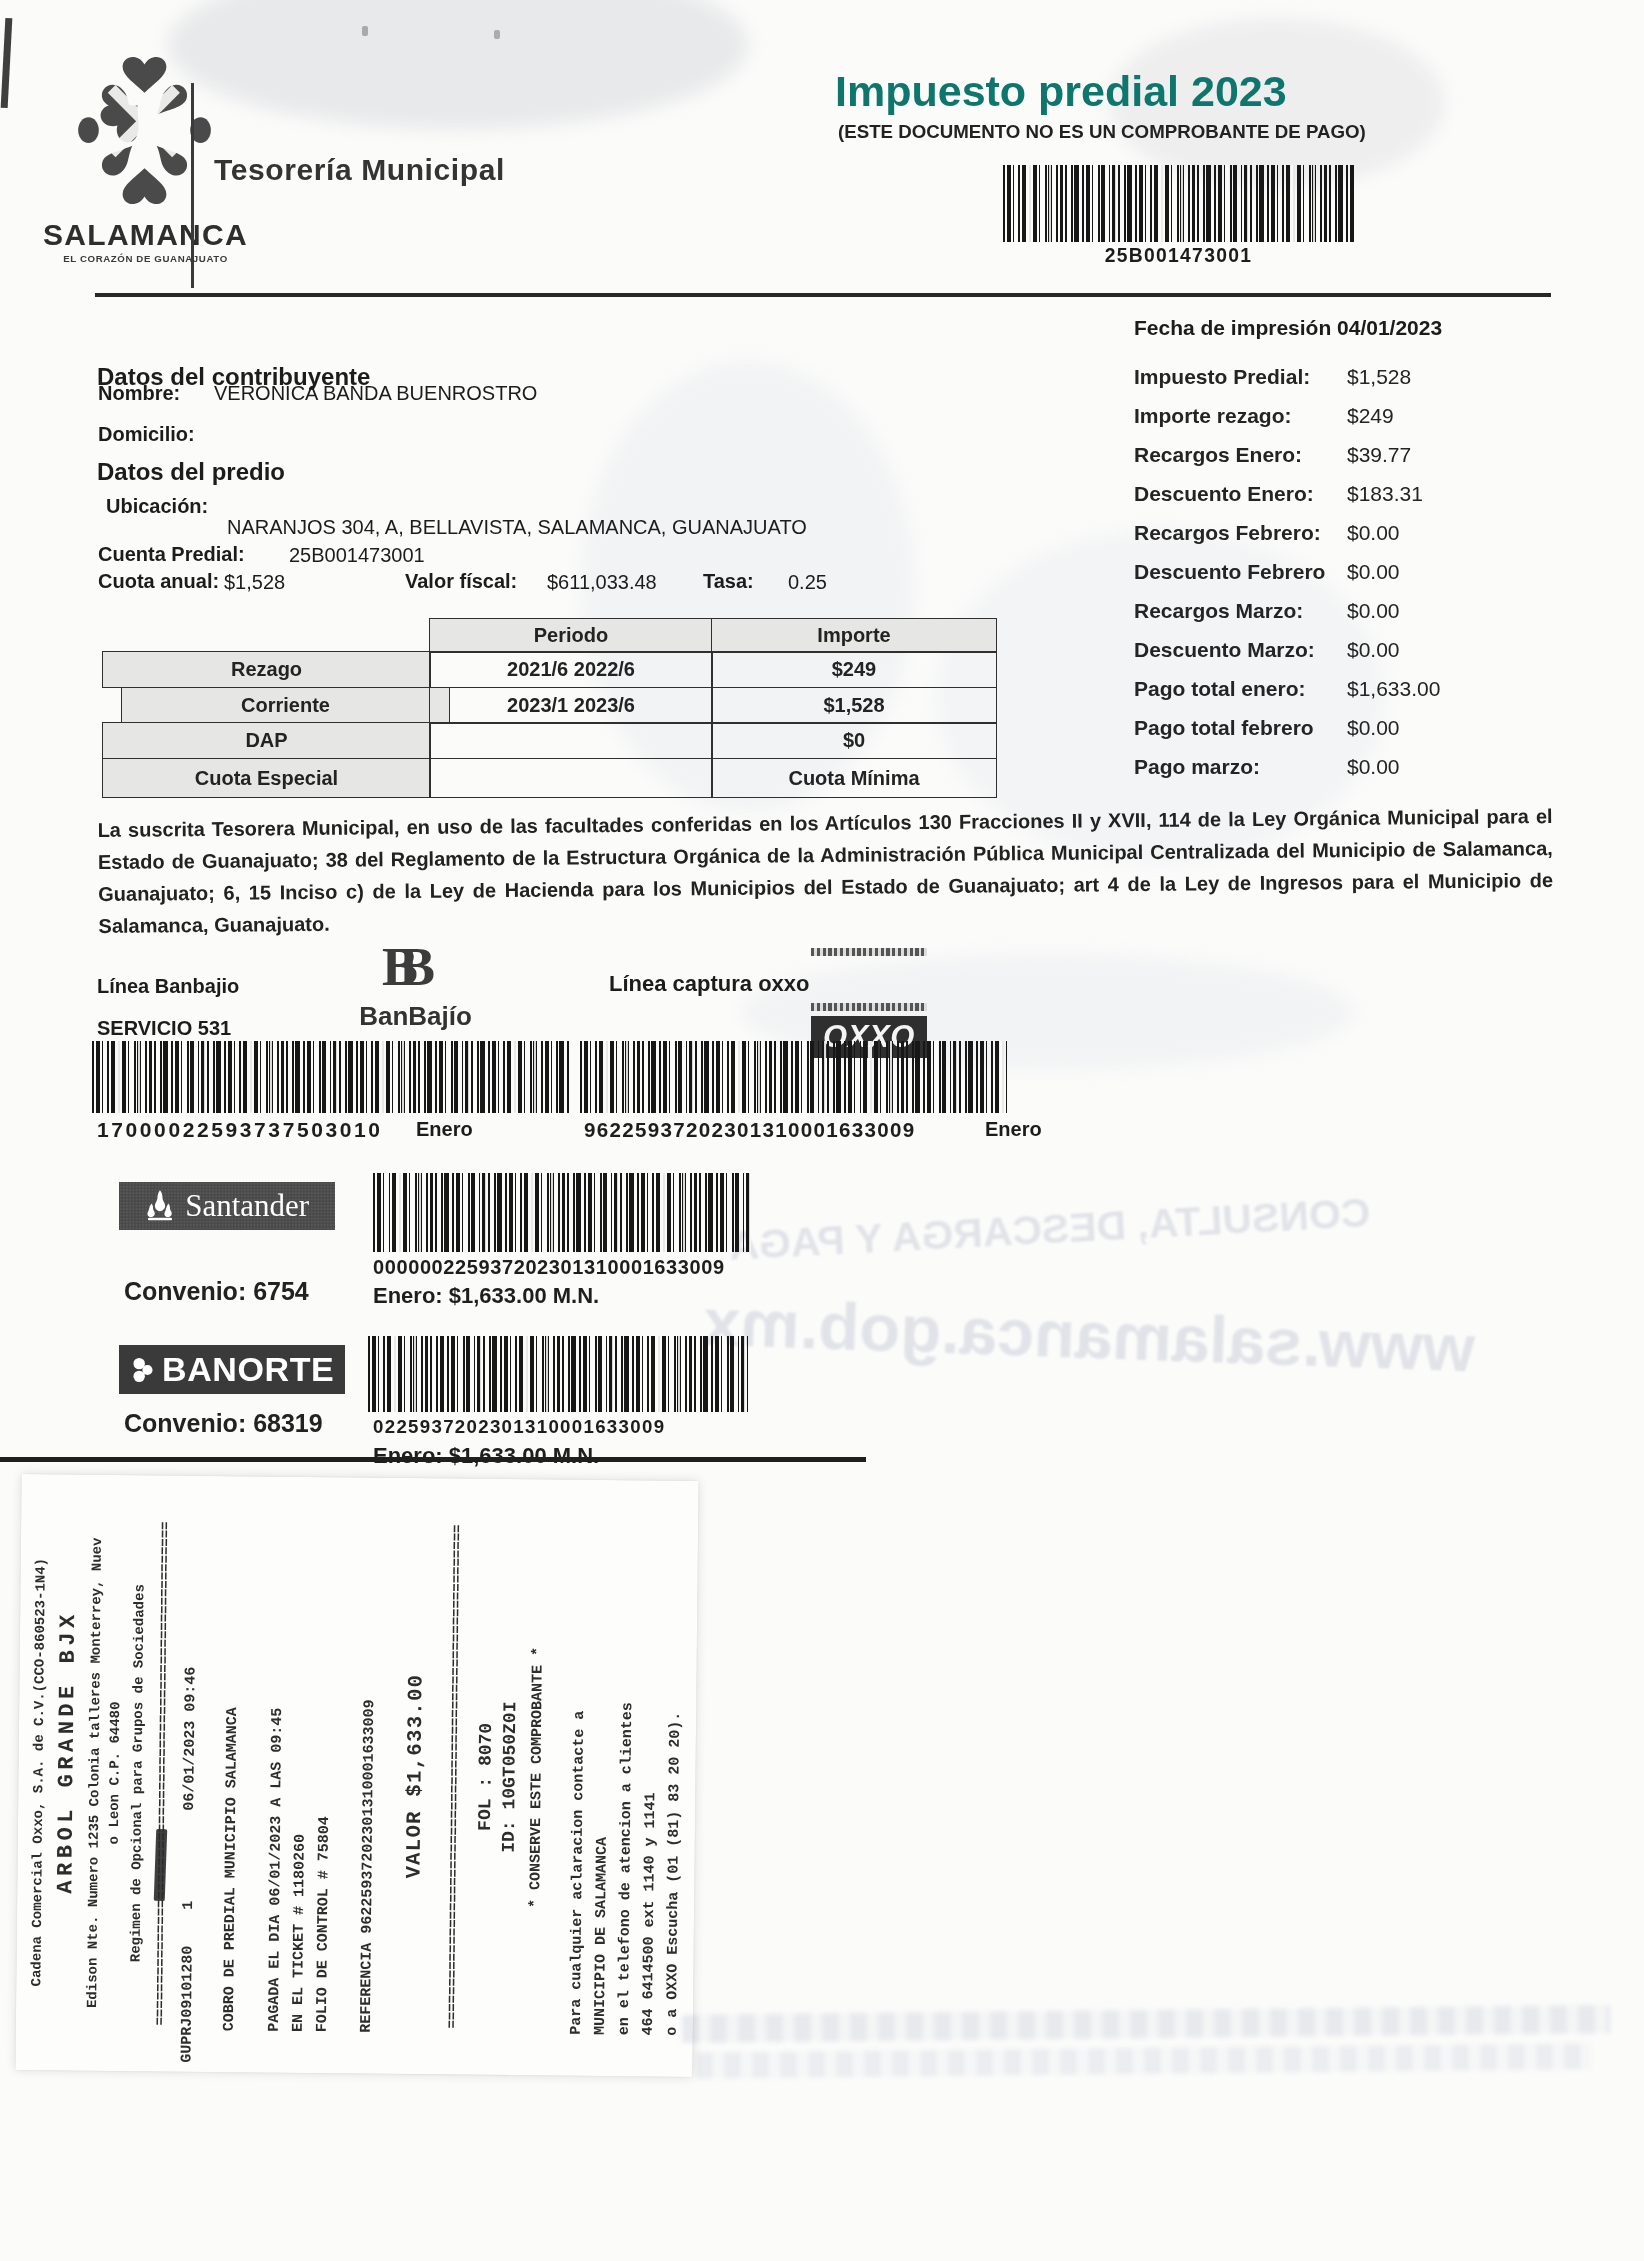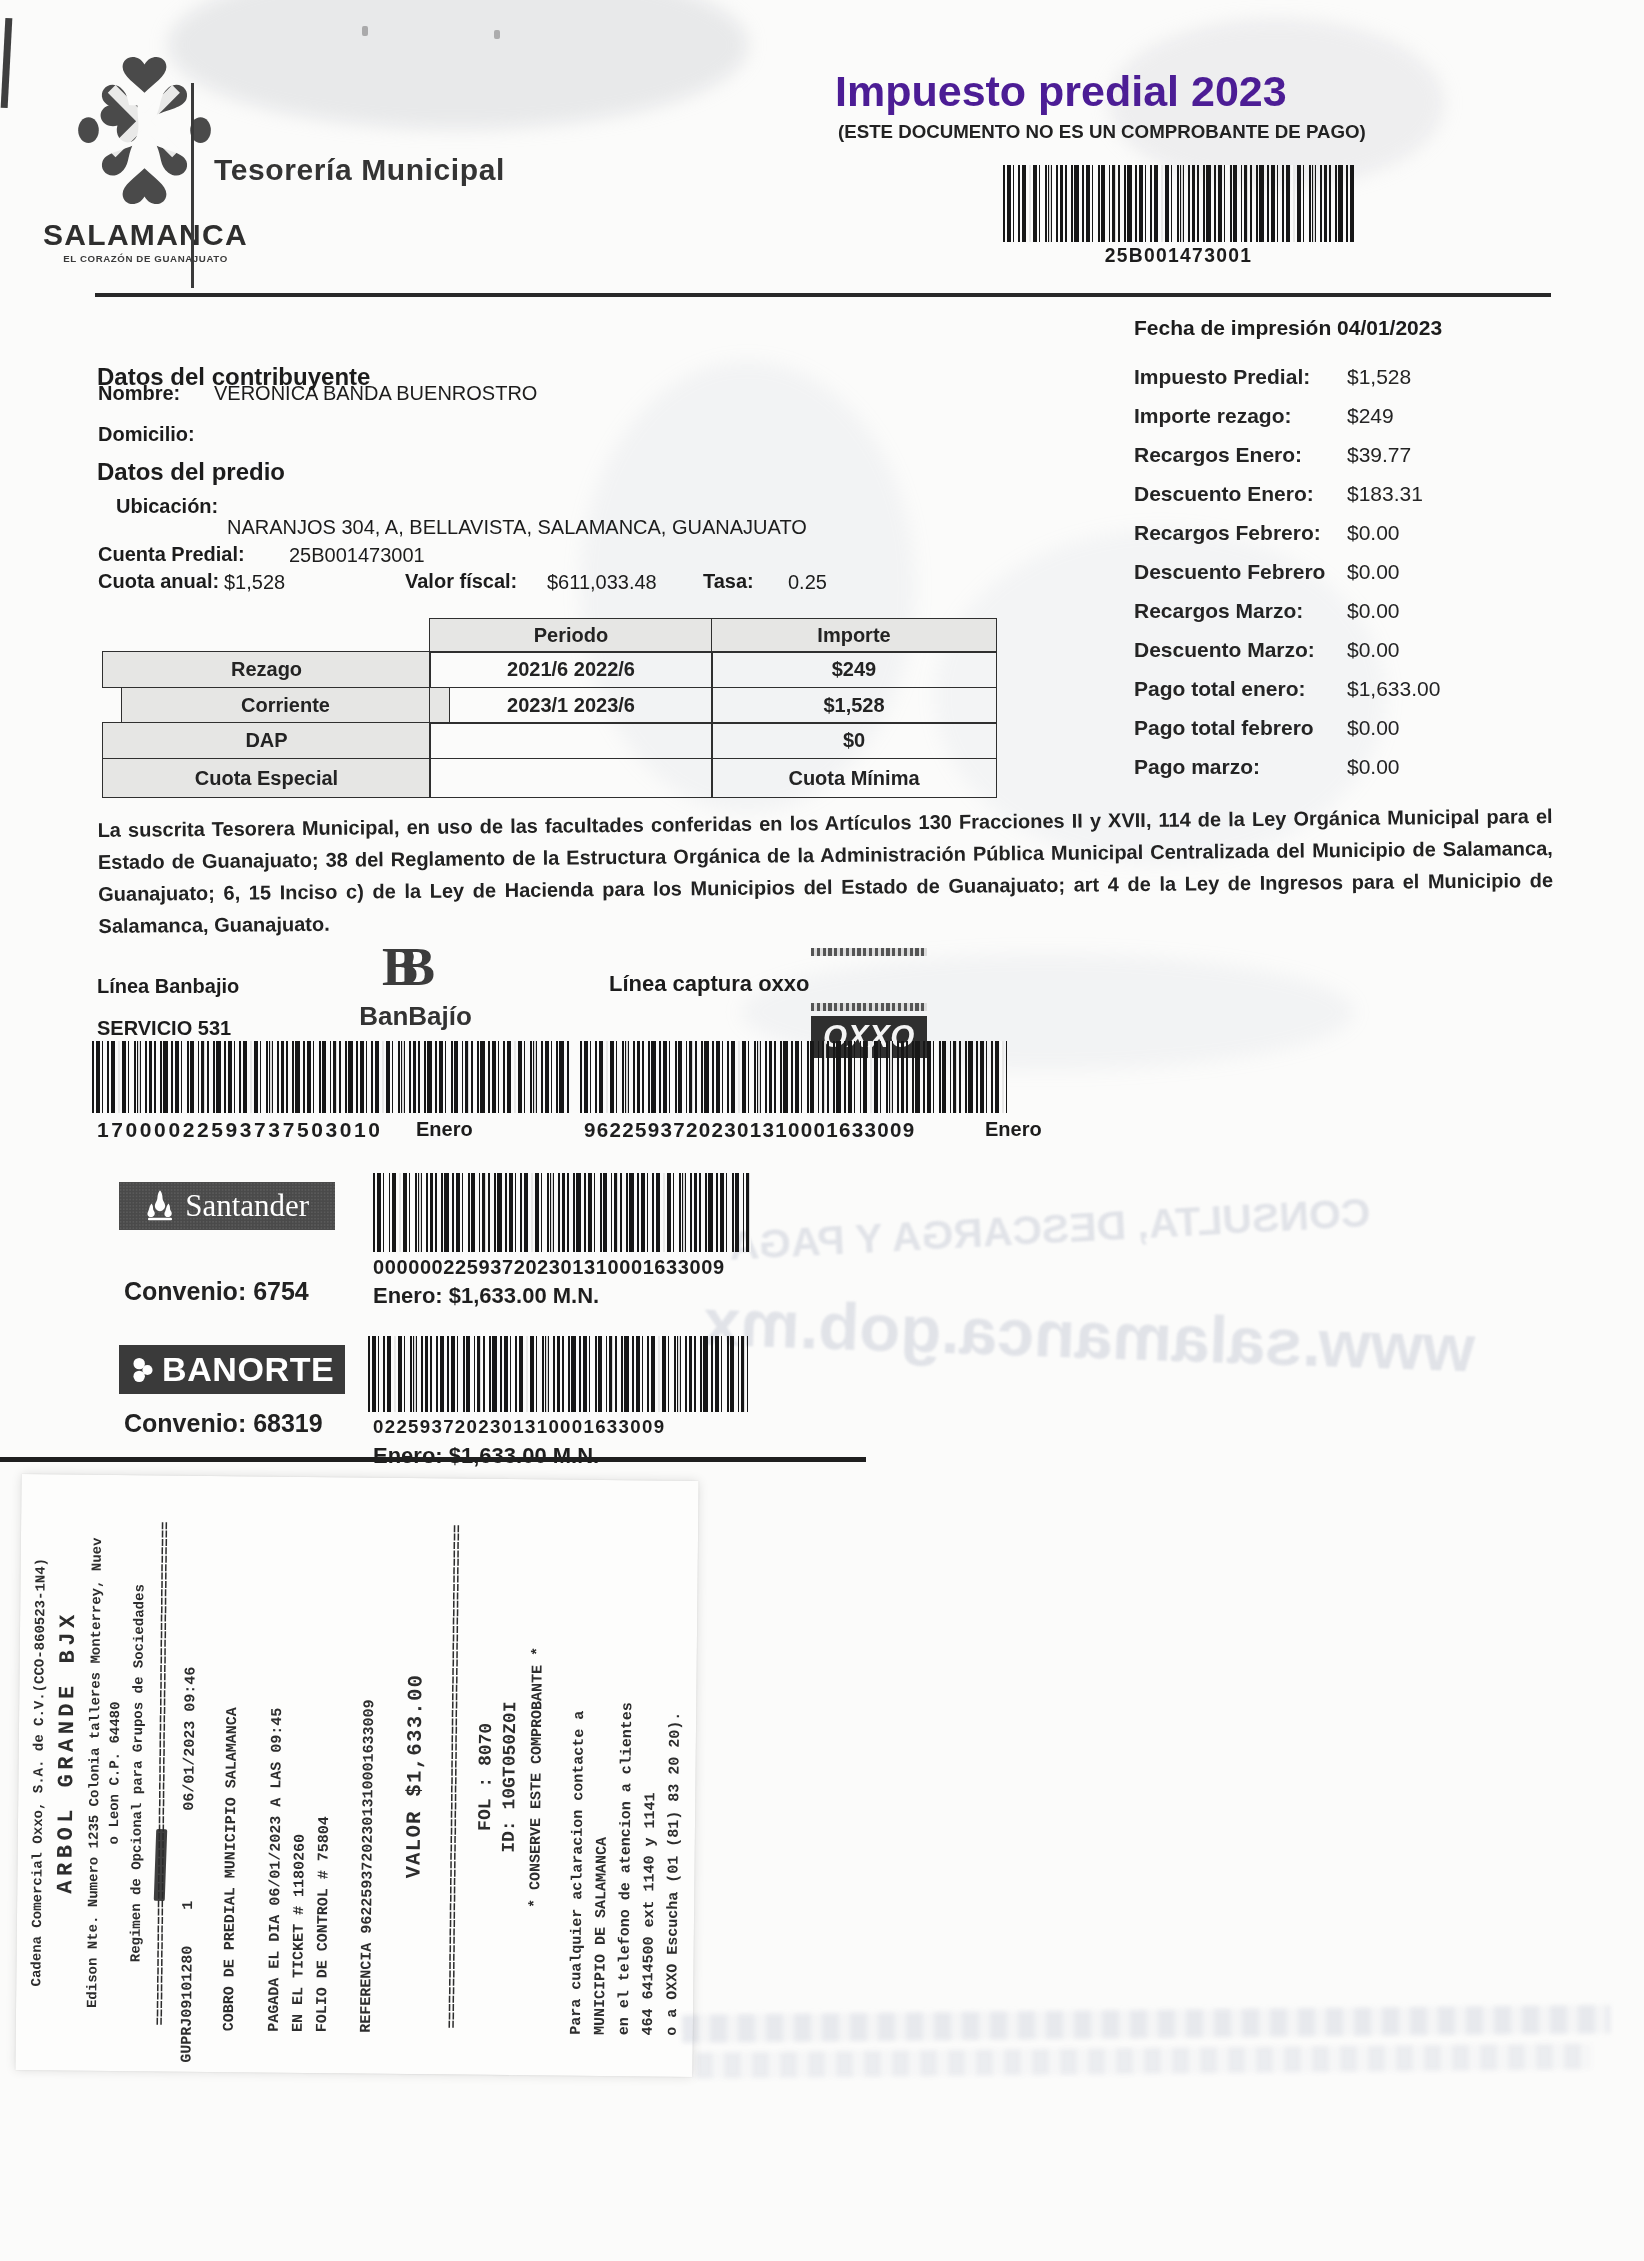--- a/index.html
+++ b/index.html
@@ -9,21 +9,21 @@
   .b{font-weight:700;}
   .center{text-align:center;}
   
   .bc{background-image:
       repeating-linear-gradient(90deg, rgba(251,251,250,0) 0 24px, rgba(251,251,250,.92) 24px 28px, rgba(251,251,250,0) 28px 46px, rgba(251,251,250,.85) 46px 48px, rgba(251,251,250,0) 48px 66px),
       repeating-linear-gradient(90deg,#171717 0 1.9px,transparent 1.9px 3.9px,#171717 3.9px 7.7px,transparent 7.7px 9.7px,#171717 9.7px 11px,transparent 11px 15.5px,#171717 15.5px 17.4px,transparent 17.4px 18.7px,#171717 18.7px 23px,transparent 23px 26.4px);}
   
   .brandname{font-size:30px;font-weight:700;letter-spacing:1.3px;color:#2e2e2e;text-align:center;}
   .brandtag{font-size:9.7px;font-weight:700;letter-spacing:0.6px;color:#3a3a3a;text-align:center;}
   .dept{font-size:30px;font-weight:700;color:#343434;letter-spacing:0.6px;}
-  .doc-title{font-size:43px;font-weight:700;color:#4c1d95;}
+  .doc-title{font-size:43px;font-weight:700;color:#0f766e;}
   .doc-sub{font-size:18.7px;font-weight:700;color:#222;}
   .rule{background:#282828;}
   
   .sect{font-size:24px;font-weight:700;}
   .lbl{font-size:20px;font-weight:700;}
   .val{font-size:20px;}
   .fee-row{height:39px;display:flex;}
   .fee-lbl{width:213px;font-size:21px;font-weight:700;color:#242424;}
   .fee-val{font-size:21px;color:#242424;}
   
@@ -104,21 +104,21 @@
   <div class="abs rule" style="left:95px;top:293px;width:1456px;height:3.9px;"></div>
 
   <div class="abs b" style="left:1134px;top:316px;font-size:21px;">Fecha de impresión 04/01/2023</div>
 
   <div class="abs sect" style="left:97px;top:335px;margin-top:28px;">Datos del contribuyente</div>
   <div class="abs lbl" style="left:98px;top:382px;">Nombre:</div>
   <div class="abs val" style="left:214px;top:382px;">VERONICA BANDA BUENROSTRO</div>
   <div class="abs lbl" style="left:98px;top:423px;">Domicilio:</div>
 
   <div class="abs sect" style="left:97px;top:458px;">Datos del predio</div>
-  <div class="abs lbl" style="left:116px;top:495px;">Ubicación:</div>
+  <div class="abs lbl" style="left:106px;top:495px;">Ubicación:</div>
   <div class="abs val" style="left:227px;top:516px;">NARANJOS 304, A, BELLAVISTA, SALAMANCA, GUANAJUATO</div>
   <div class="abs lbl" style="left:98px;top:543px;">Cuenta Predial:</div>
   <div class="abs val" style="left:289px;top:544px;">25B001473001</div>
   <div class="abs lbl" style="left:98px;top:570px;">Cuota anual:</div>
   <div class="abs val" style="left:224px;top:571px;">$1,528</div>
   <div class="abs lbl" style="left:405px;top:570px;">Valor físcal:</div>
   <div class="abs val" style="left:547px;top:571px;">$611,033.48</div>
   <div class="abs lbl" style="left:703px;top:570px;">Tasa:</div>
   <div class="abs val" style="left:788px;top:571px;">0.25</div>
 

